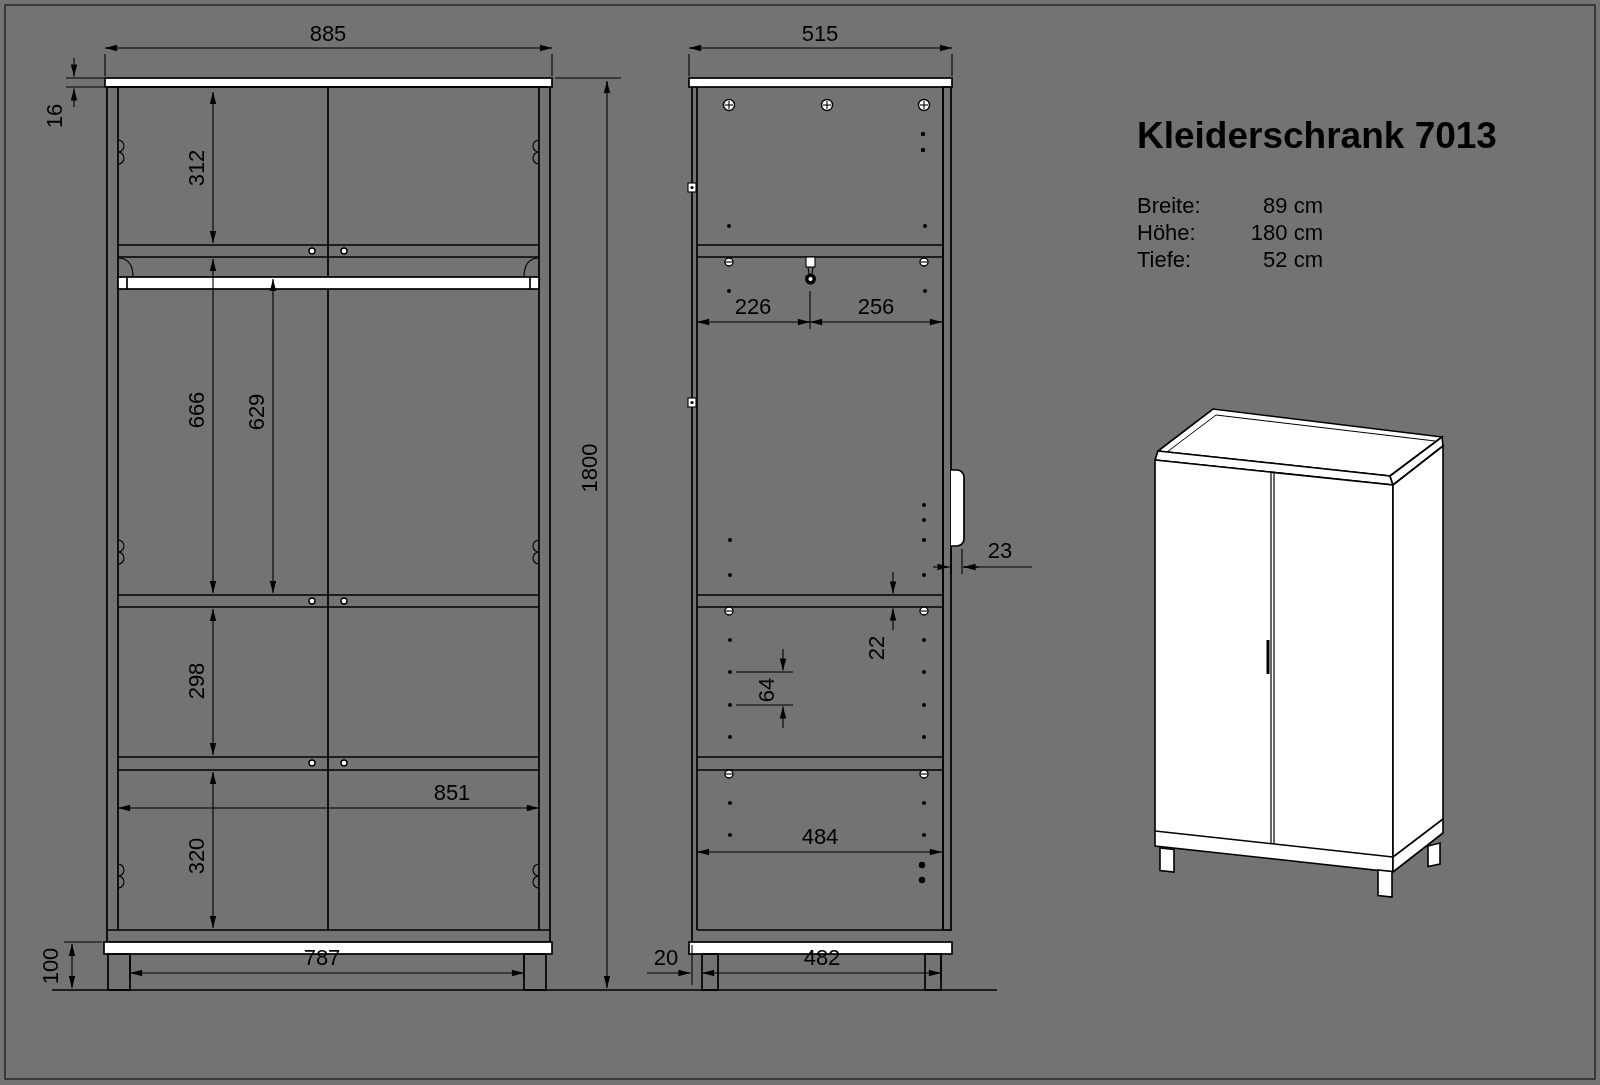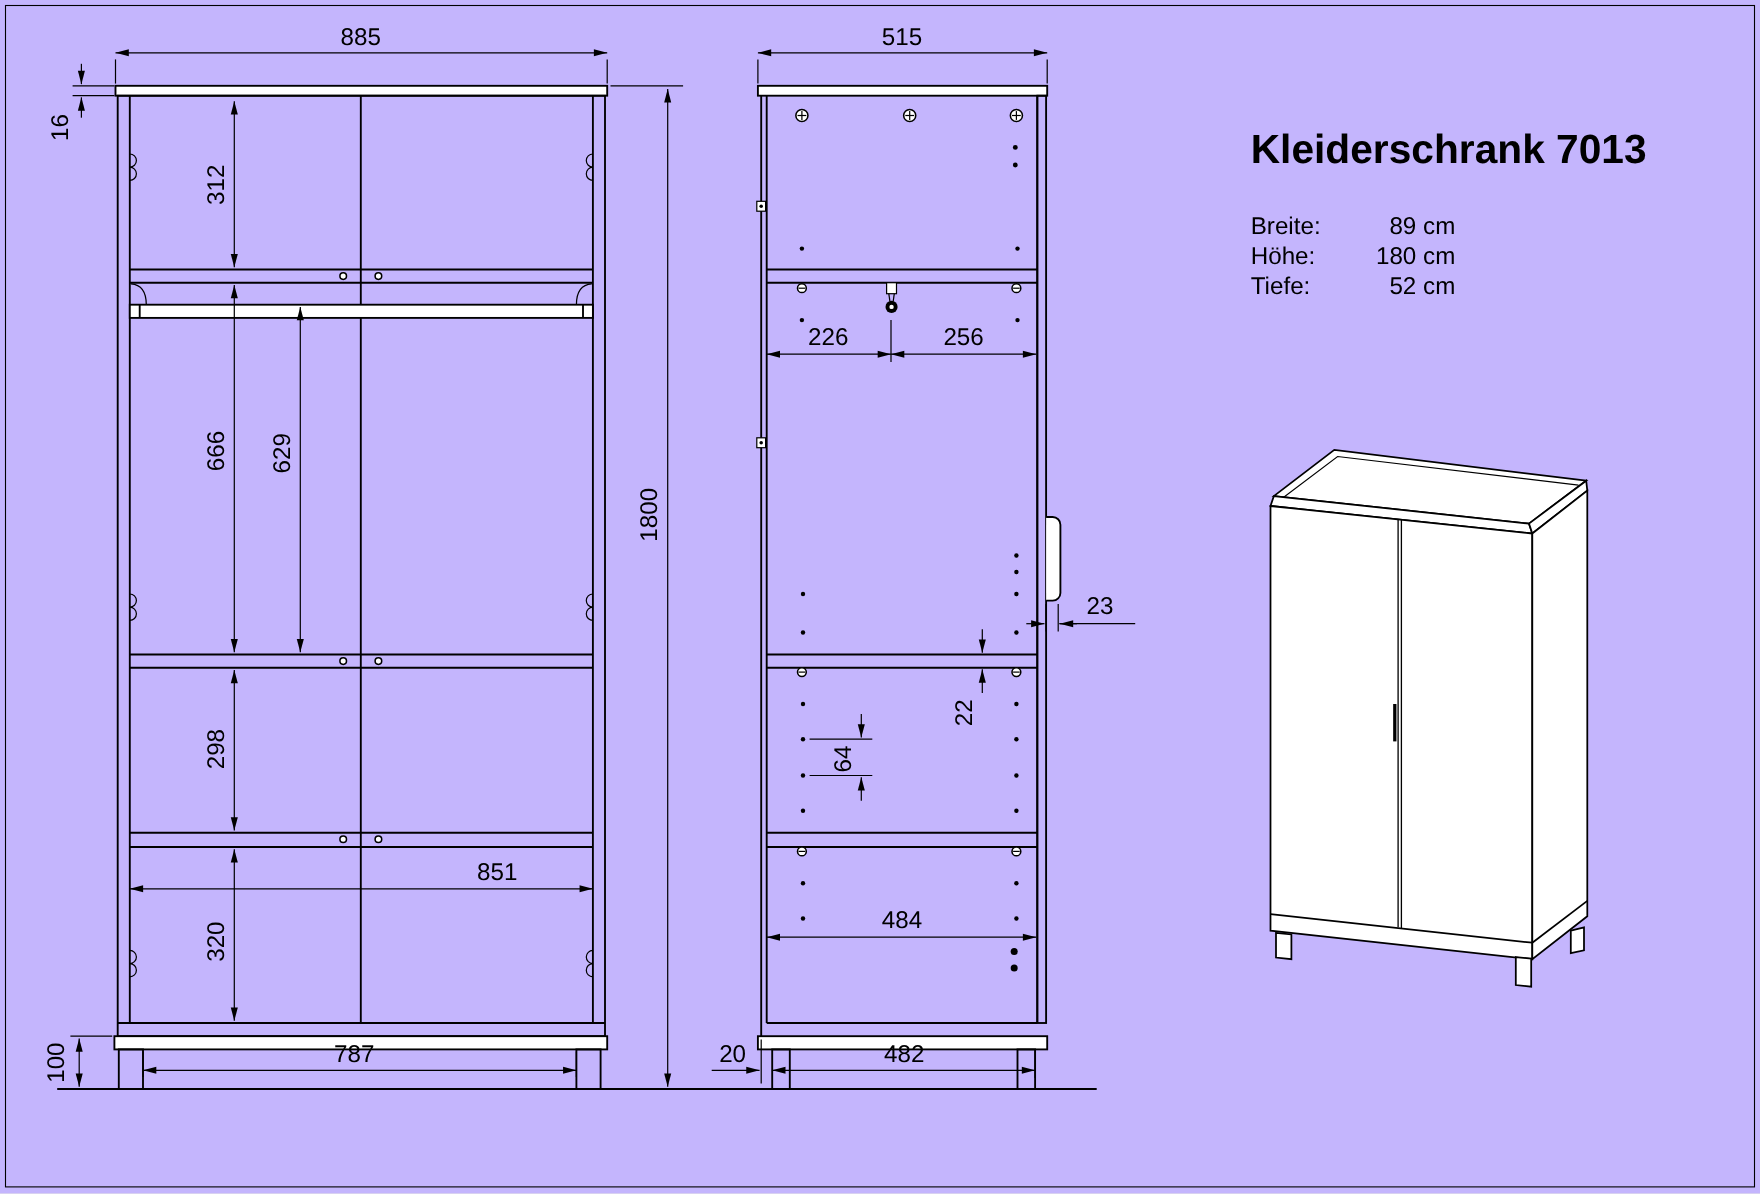--- a/index.html
+++ b/index.html
@@ -1,16 +1,16 @@
 <!DOCTYPE html>
 <html><head>
 <meta charset="utf-8">
 <style>
   html,body{margin:0;padding:0;background:#e8e8e8;font-family:"Liberation Sans",sans-serif;}
-  .page{position:relative;width:1600px;height:1085px;background:#c4b5fd;margin:0 auto;}
+  .page{position:relative;width:1600px;height:1085px;background:#737373;margin:0 auto;}
   svg{display:block;}
   .draw{stroke:#000;stroke-width:1.7;fill:none;}
   .thin{stroke:#000;stroke-width:1.1;fill:none;}
   .dimline{stroke:#000;stroke-width:1.1;fill:none;}
   .fillw{fill:#fff;}
   .dot{fill:#000;stroke:none;}
   .hole{fill:#fff;stroke:#000;stroke-width:1.4;}
   text{fill:#000;}
   .dimtxt{font-size:22px;}
   .ttl{font-size:37px;font-weight:bold;}

